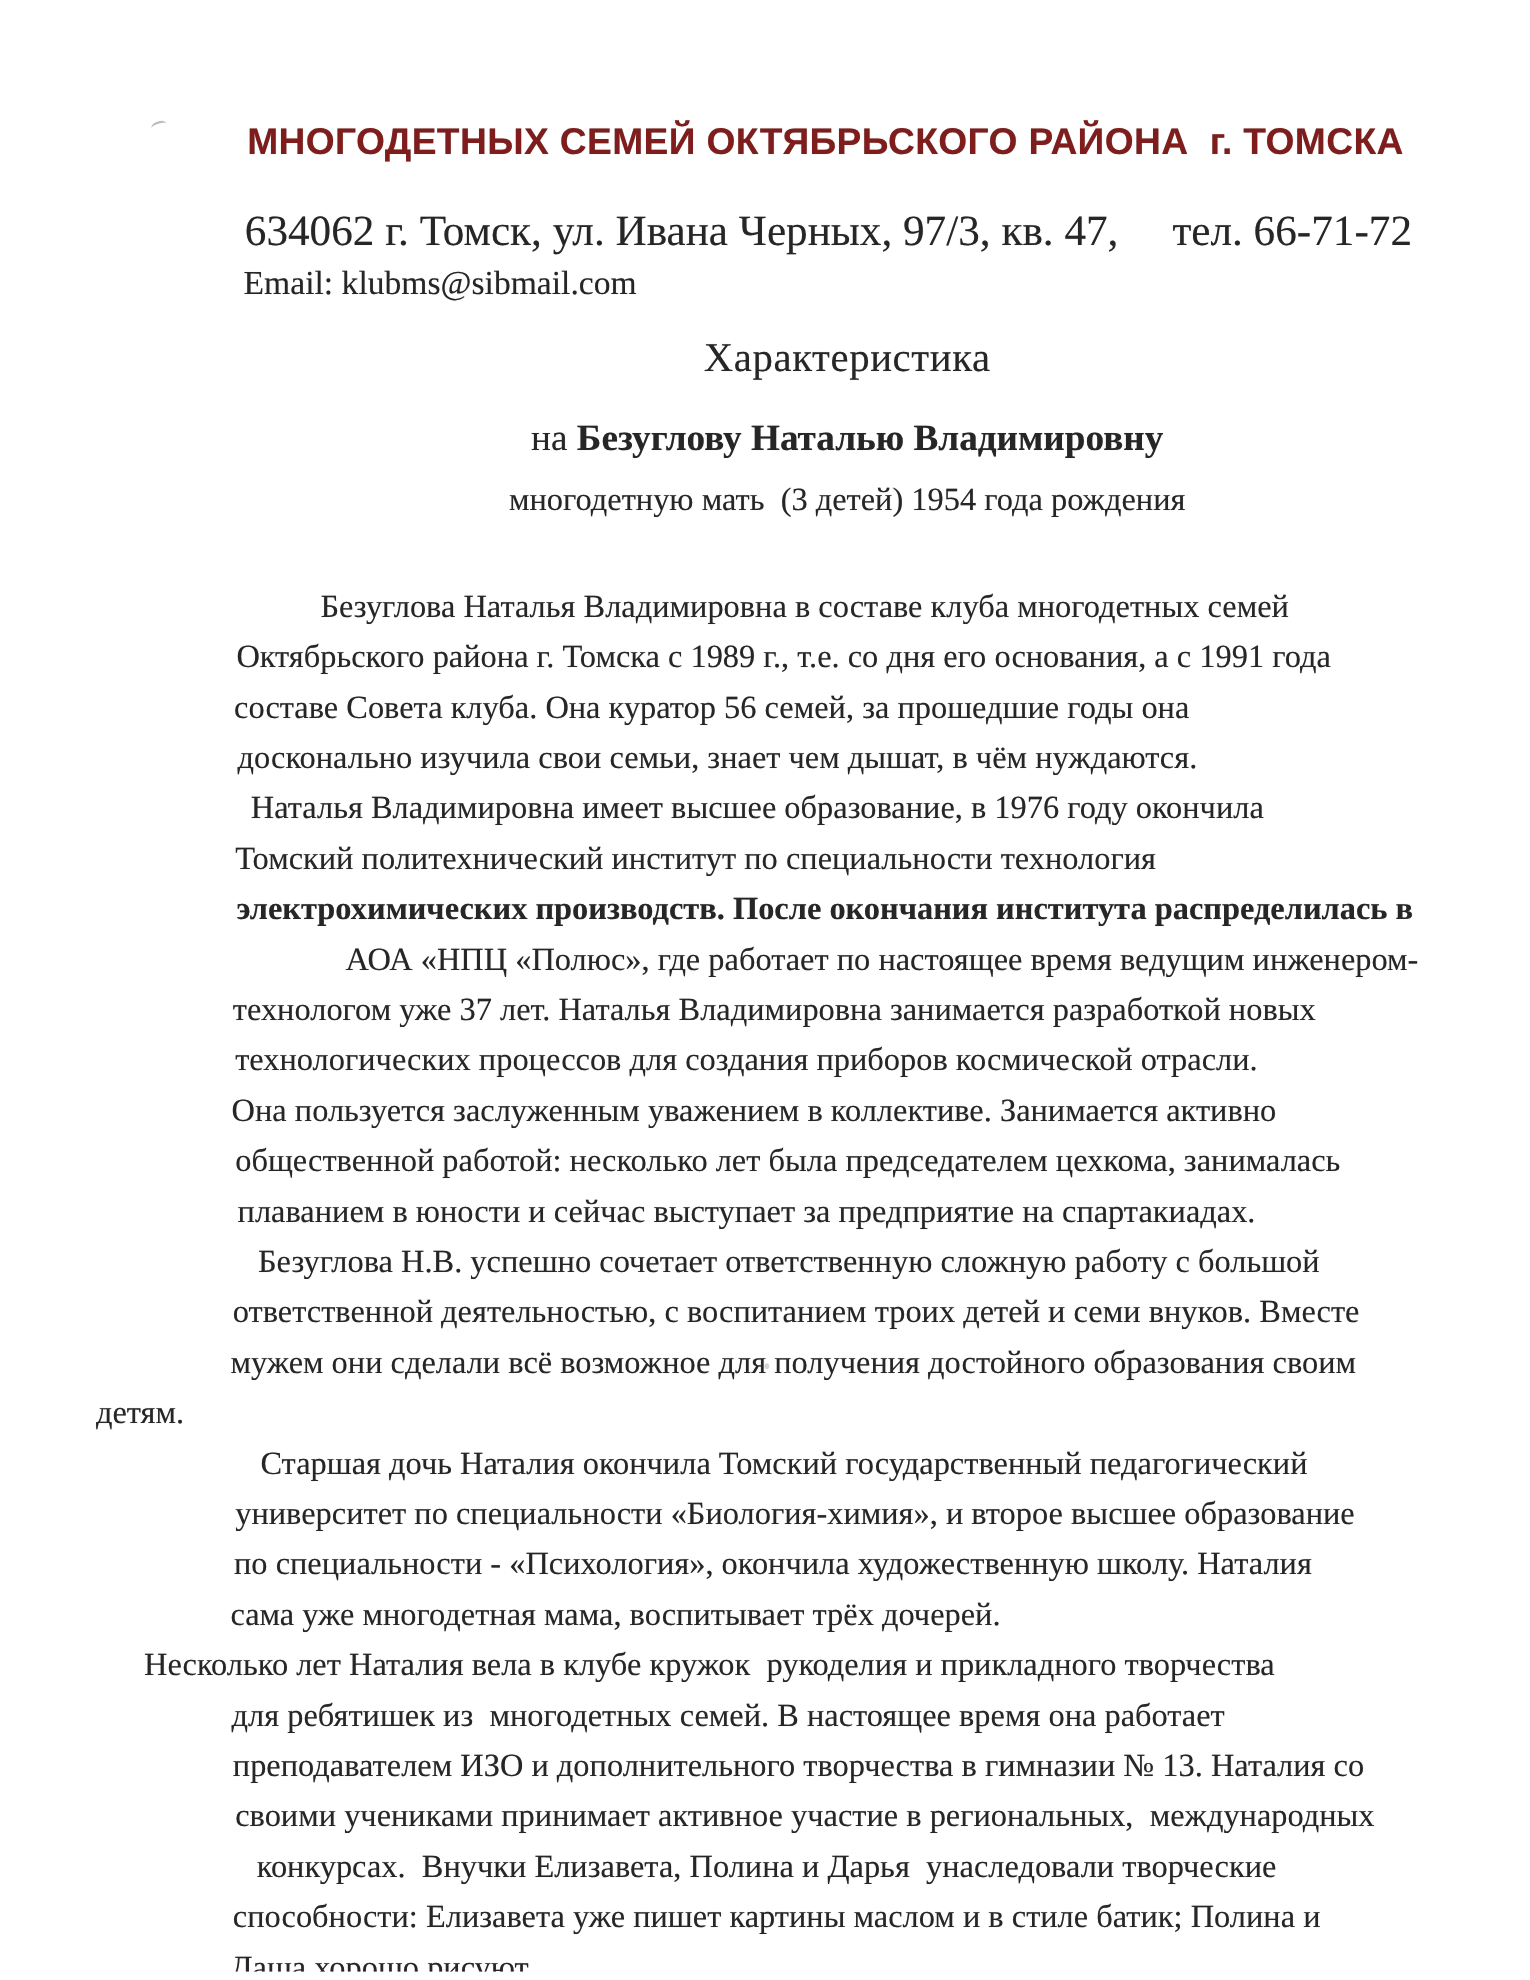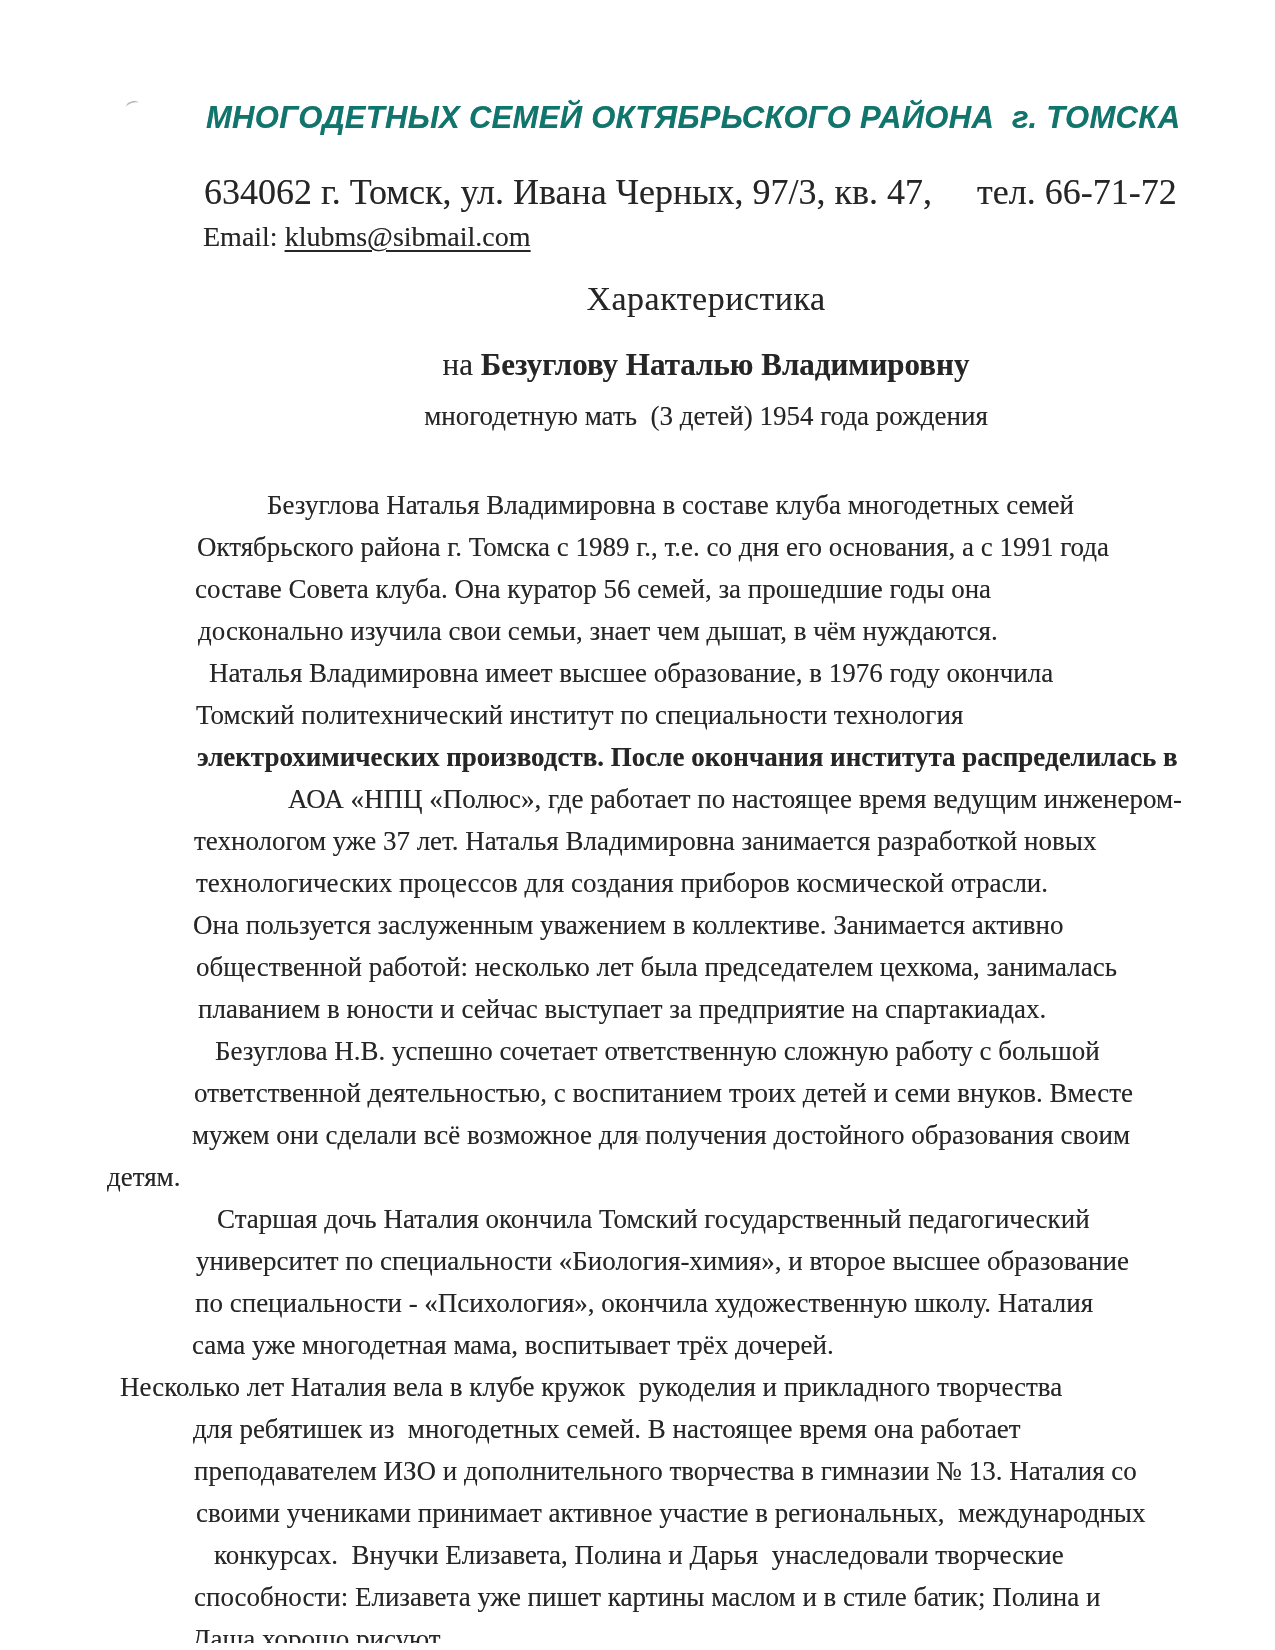--- a/index.html
+++ b/index.html
@@ -10,25 +10,25 @@
     background:#ffffff;
     overflow:hidden;
     font-family:"Liberation Serif", serif;
     color:#262626;
     text-shadow:0 0 0.6px rgba(70,70,70,0.5);
   }
   .org {
     position:absolute; top:100px; left:206px;
     font-family:"Liberation Sans", sans-serif;
     font-weight:700; font-size:31px; letter-spacing:.3px;
-    white-space:pre; color:#0f766e;font-style:italic;
+    white-space:pre; color:#7f1d1d;
   }
   .addr { position:absolute; top:171px; left:204px; font-size:36px; white-space:pre; }
   .email { position:absolute; top:221px; left:203px; font-size:28px; white-space:pre; }
-  .email .u { text-decoration:underline; text-underline-offset:4px; }
+  .email .u { text-underline-offset:4px; }
   .center-col { position:absolute; left:200px; width:1012px; text-align:center; white-space:pre; }
   .doc-title { top:280px; font-size:34px; letter-spacing:.5px; }
   .doc-subtitle { top:347px; font-size:31px; }
   .doc-subtitle b { font-weight:700; }
   .doc-info { top:401px; font-size:27px; }
   .body-text {
     position:absolute; top:484px; left:0; width:100%;
     font-size:27px; line-height:42px;
   }
   .bline { white-space:pre; }
@@ -76,21 +76,21 @@
       <div class="bline" style="padding-left: 197px; font-weight: bold;">электрохимических производств. После окончания института распределилась в</div>
       <div class="bline" style="padding-left: 195px; text-align: center;">АОА «НПЦ «Полюс», где работает по настоящее время ведущим инженером-</div>
       <div class="bline" style="padding-left: 194px;">технологом уже 37 лет. Наталья Владимировна занимается разработкой новых</div>
       <div class="bline" style="padding-left: 196px;">технологических процессов для создания приборов космической отрасли.</div>
       <div class="bline" style="padding-left: 193px;">Она пользуется заслуженным уважением в коллективе. Занимается активно</div>
       <div class="bline" style="padding-left: 196px;">общественной работой: несколько лет была председателем цехкома, занималась</div>
       <div class="bline" style="padding-left: 198px;">плаванием в юности и сейчас выступает за предприятие на спартакиадах.</div>
       <div class="bline" style="padding-left: 215px;">Безуглова Н.В. успешно сочетает ответственную сложную работу с большой</div>
       <div class="bline" style="padding-left: 194px;">ответственной деятельностью, с воспитанием троих детей и семи внуков. Вместе</div>
       <div class="bline" style="padding-left: 192px;">мужем они сделали всё возможное для получения достойного образования своим</div>
-      <div class="bline" style="padding-left: 80px; margin-left: 27px;">детям.</div>
+      <div class="bline" style="padding-left: 80px;">детям.</div>
       <div class="bline" style="padding-left: 217px;">Старшая дочь Наталия окончила Томский государственный педагогический</div>
       <div class="bline" style="padding-left: 196px;">университет по специальности «Биология-химия», и второе высшее образование</div>
       <div class="bline" style="padding-left: 195px;">по специальности - «Психология», окончила художественную школу. Наталия</div>
       <div class="bline" style="padding-left: 192px;">сама уже многодетная мама, воспитывает трёх дочерей.</div>
       <div class="bline" style="padding-left: 120px;">Несколько лет Наталия вела в клубе кружок  рукоделия и прикладного творчества</div>
       <div class="bline" style="padding-left: 193px;">для ребятишек из  многодетных семей. В настоящее время она работает</div>
       <div class="bline" style="padding-left: 194px;">преподавателем ИЗО и дополнительного творчества в гимназии № 13. Наталия со</div>
       <div class="bline" style="padding-left: 196px;">своими учениками принимает активное участие в региональных,  международных</div>
       <div class="bline" style="padding-left: 195px; margin-left: 19px;">конкурсах.  Внучки Елизавета, Полина и Дарья  унаследовали творческие</div>
       <div class="bline" style="padding-left: 194px;">способности: Елизавета уже пишет картины маслом и в стиле батик; Полина и</div>

